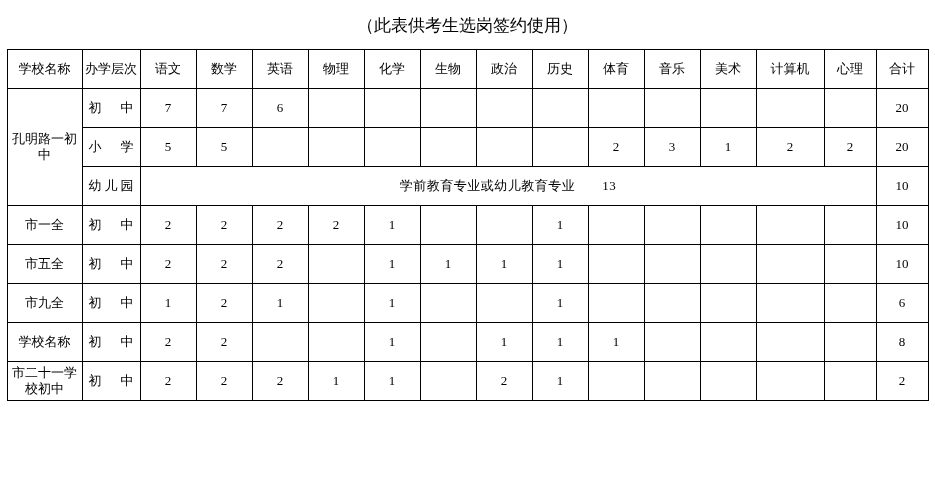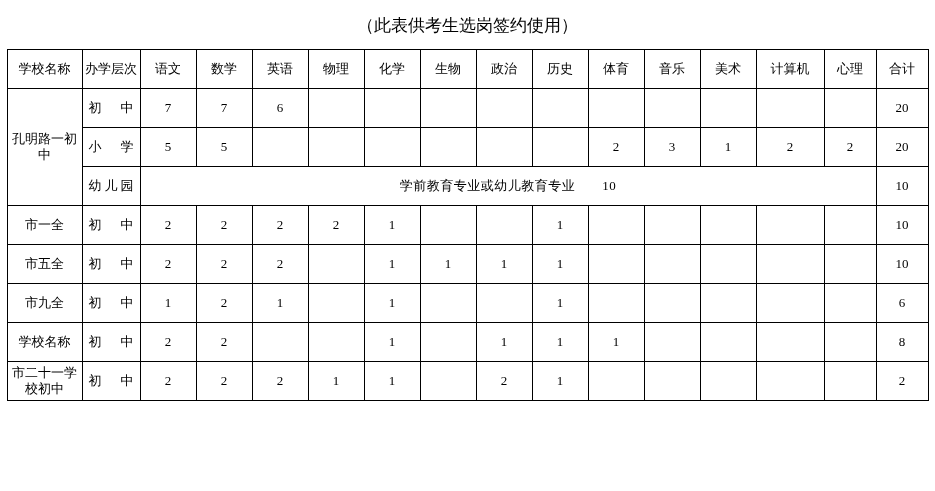--- a/index.html
+++ b/index.html
@@ -153,21 +153,21 @@
         <td>2</td>
         <td>3</td>
         <td>1</td>
         <td>2</td>
         <td>2</td>
         <td>20</td>
       </tr>
 
       <tr>
         <td class="level-cell">幼儿园</td>
-        <td class="wide-note" colspan="13">学前教育专业或幼儿教育专业　　10</td>
+        <td class="wide-note" colspan="13">学前教育专业或幼儿教育专业　　13</td>
         <td>10</td>
       </tr>
 
       <tr>
         <td class="school-cell">市一全</td>
         <td class="level-cell">初　中</td>
         <td>2</td>
         <td>2</td>
         <td>2</td>
         <td>2</td>

